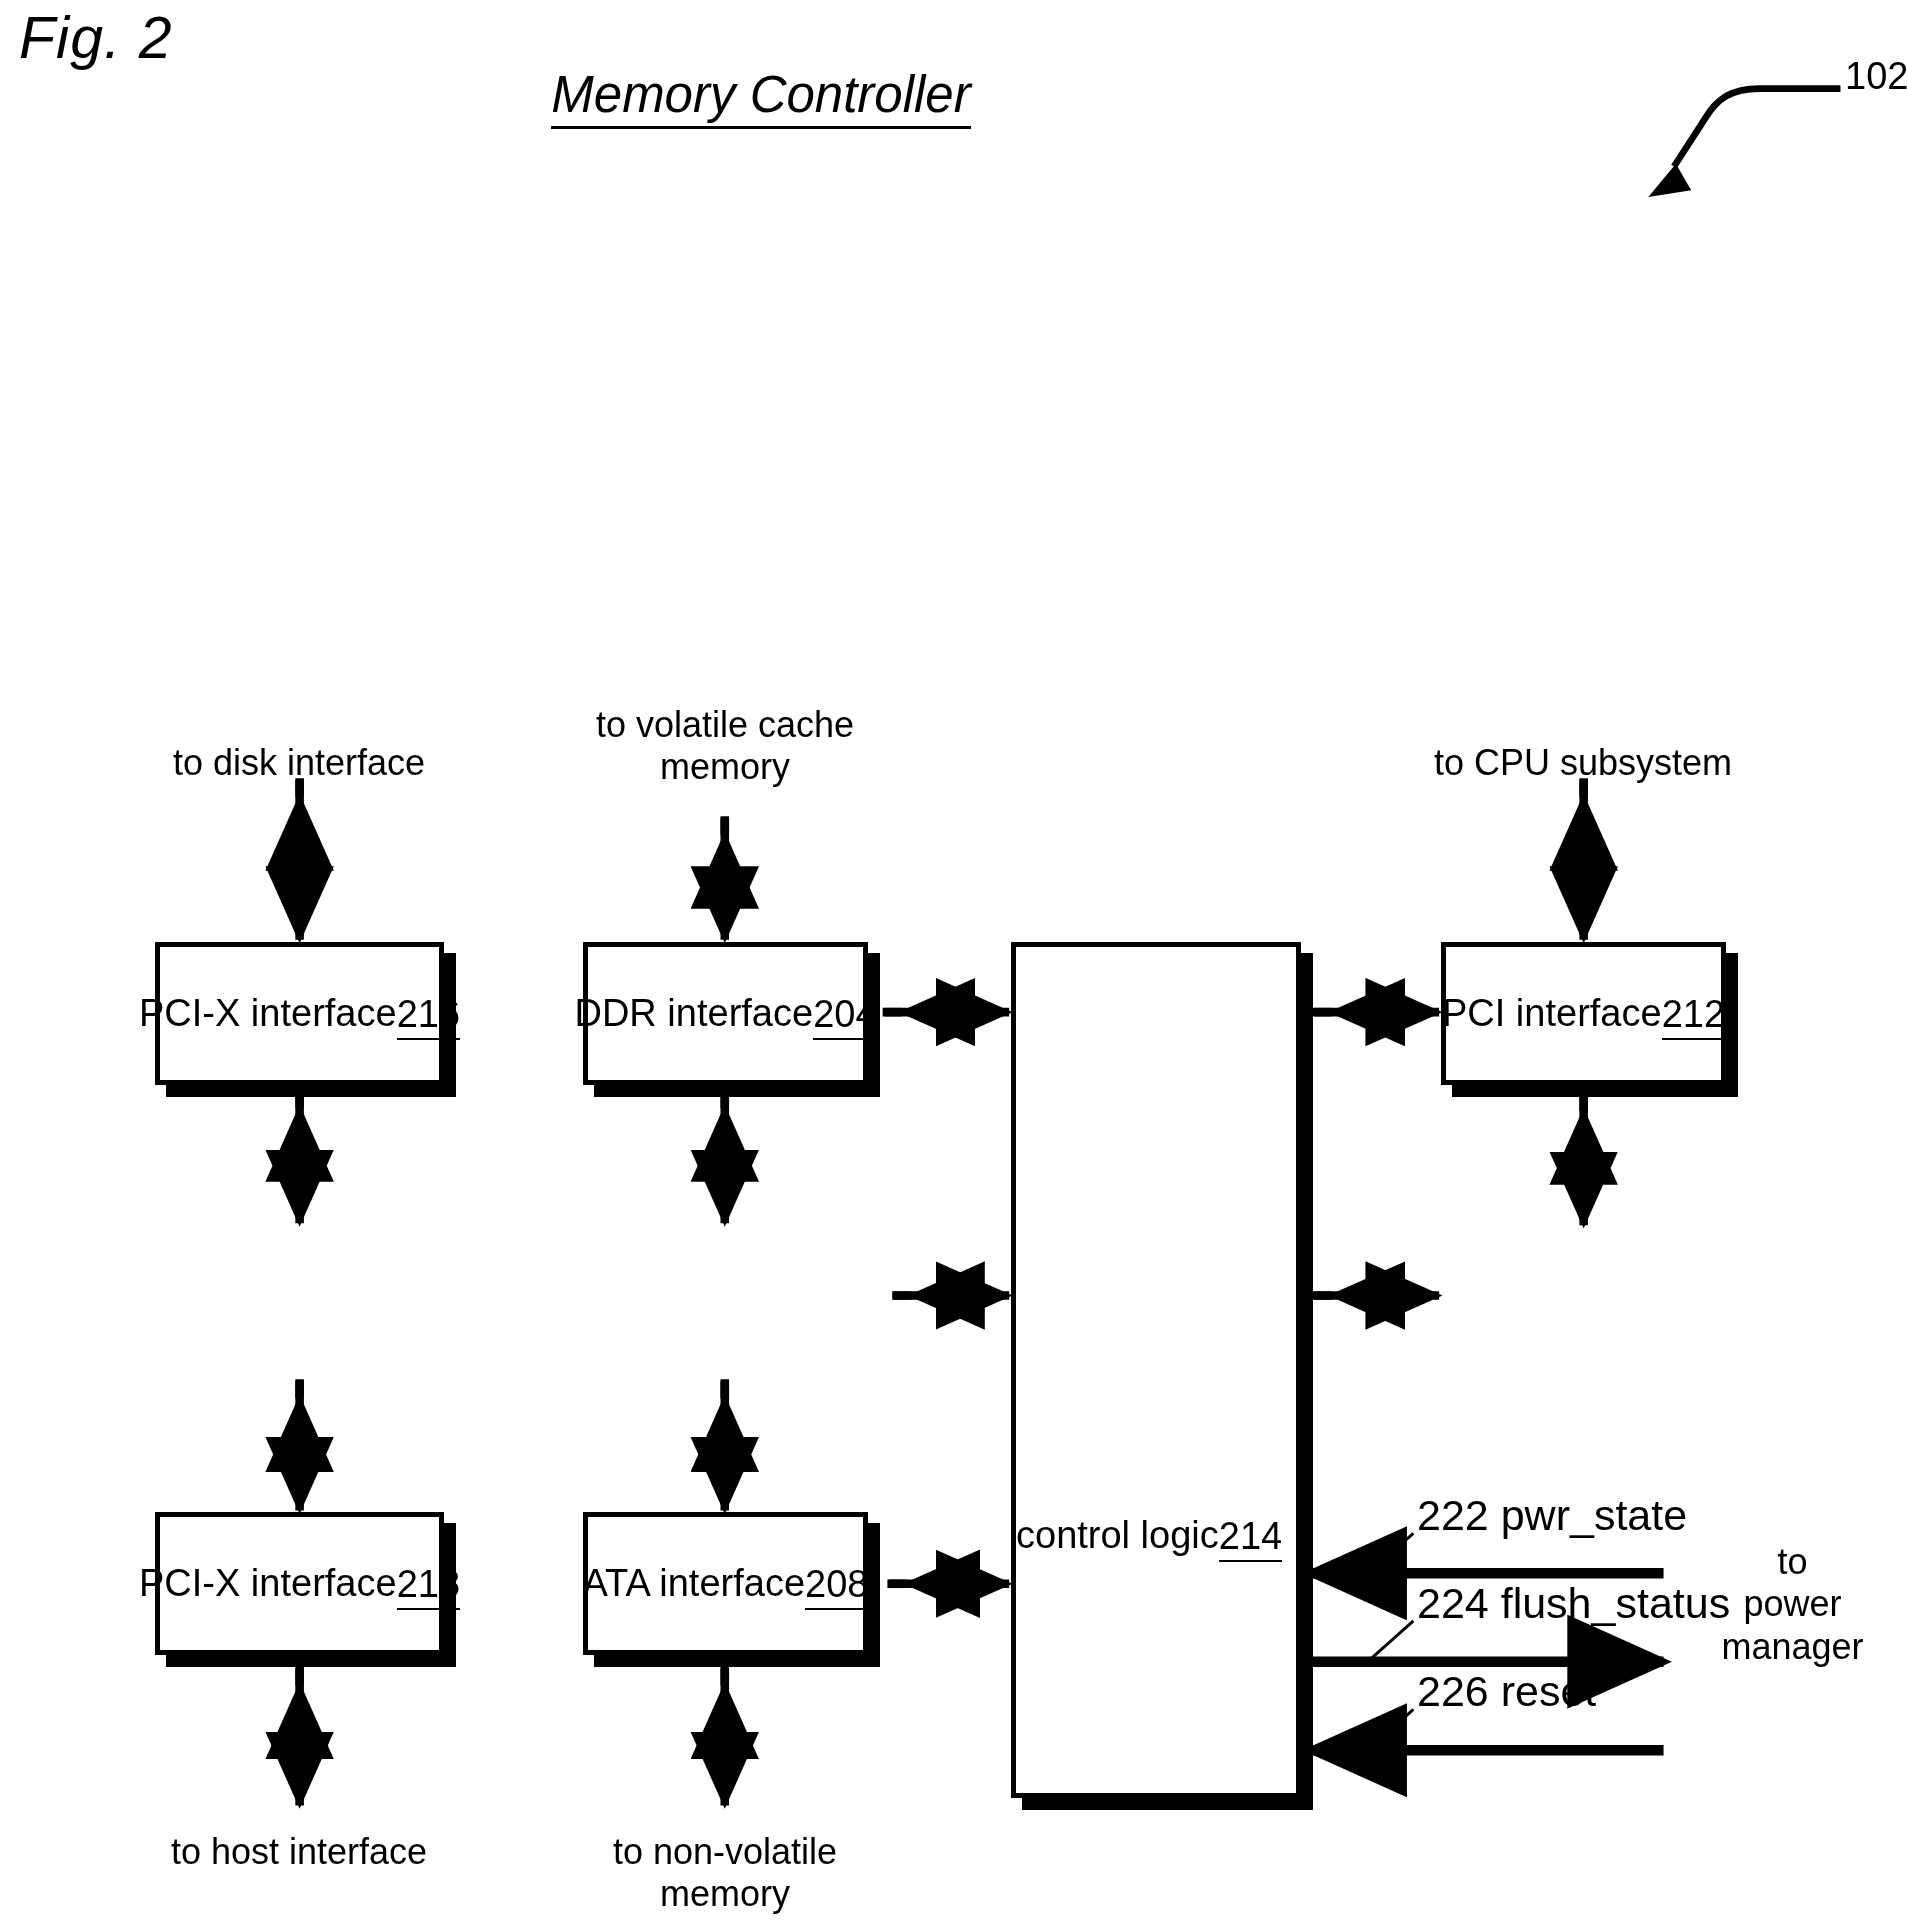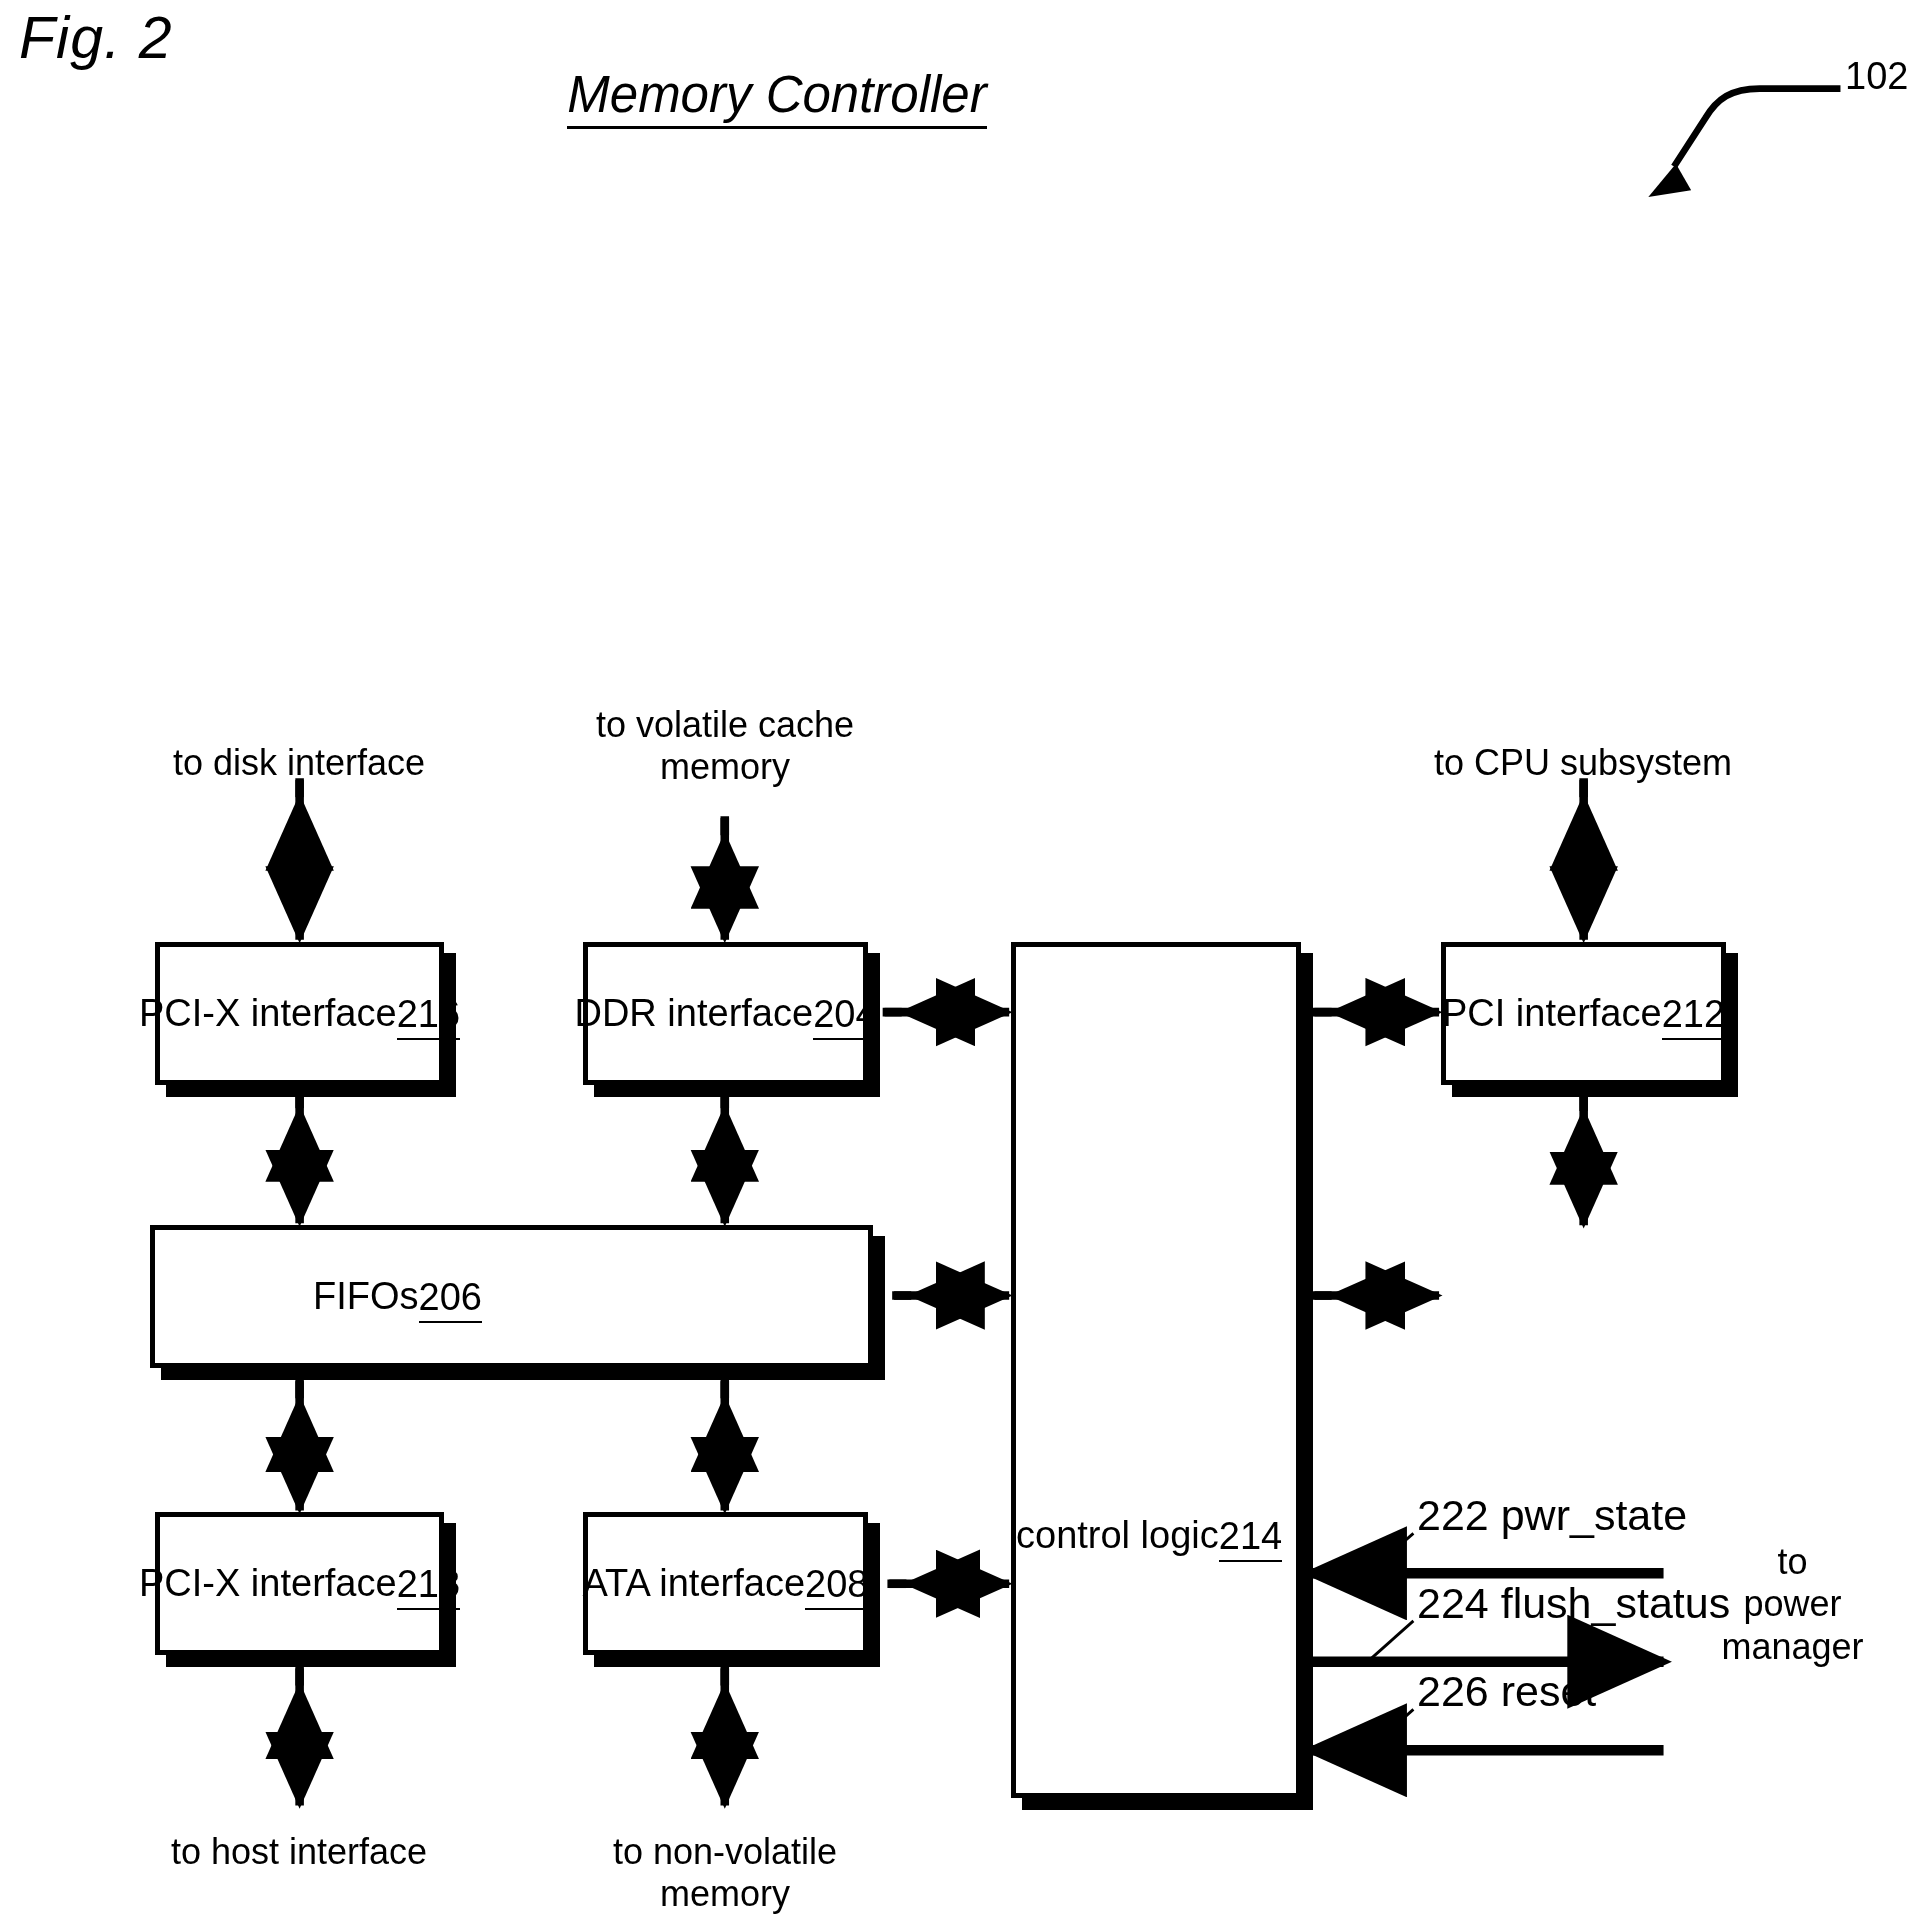--- a/index.html
+++ b/index.html
@@ -29,21 +29,20 @@
   }
   .fig-title {
     position: absolute;
     left: 0;
     top: 65px;
     width: 1522px;
     text-align: center;
     font-size: 51px;
     font-style: italic;
     white-space: nowrap;
-    margin-left: 16px;
   }
   .fig-title span {
     border-bottom: 3.8px solid #000;
     padding-bottom: 2.9px;
   }
   .ref-102 {
     position: absolute;
     left: 1845px;
     top: 55px;
     font-size: 38px;
@@ -203,27 +202,20 @@
   </div>
 
   <div class="box" style="left:1441px; top:942px; width:285px; height:143px;">
     <div class="shadow"></div>
     <div class="box-inner">
       <div class="box-title">PCI interface</div>
       <div class="box-num">212</div>
     </div>
   </div>
 
-  <div class="box" style="left:150px; top:1225px; width:723px; height:143px;">
-    <div class="shadow"></div>
-    <div class="box-inner" style="align-items:center; padding-right:228px;">
-      <div class="box-title">FIFOs</div>
-      <div class="box-num">206</div>
-    </div>
-  </div>
 
 
   <div class="box" style="left:155px; top:1512px; width:289px; height:143px;">
     <div class="shadow"></div>
     <div class="box-inner">
       <div class="box-title">PCI-X interface</div>
       <div class="box-num">218</div>
     </div>
   </div>
 

